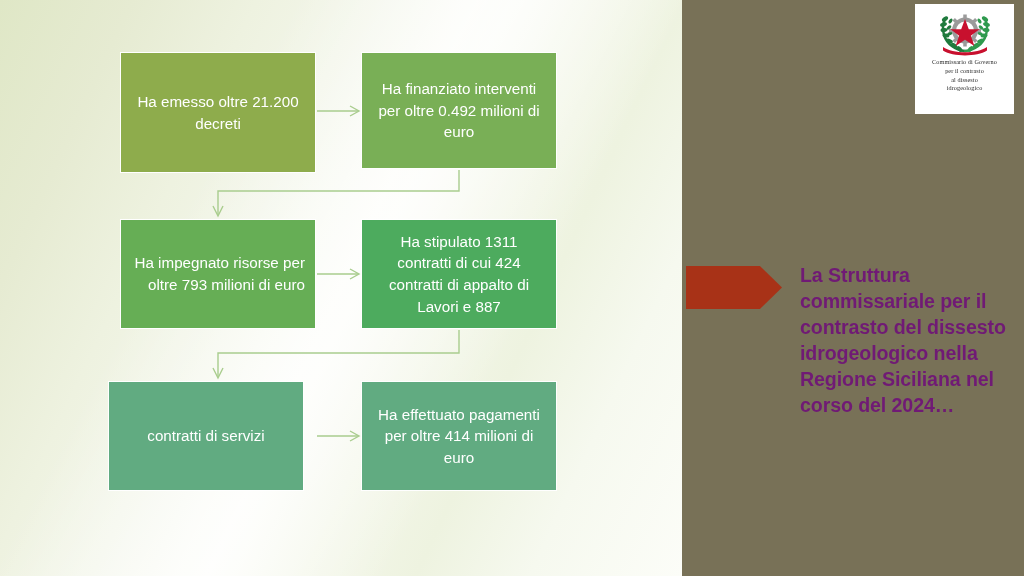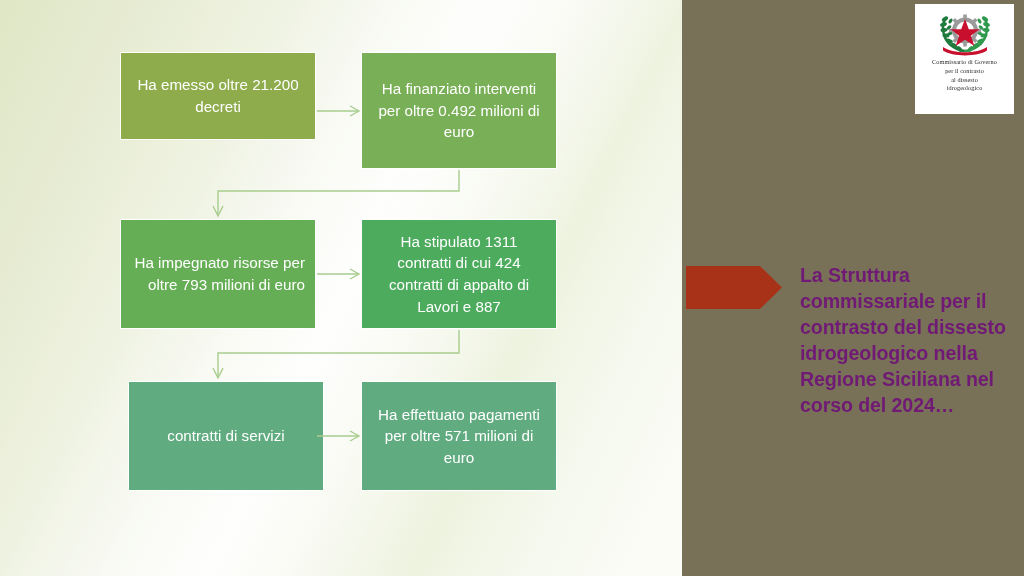--- a/index.html
+++ b/index.html
@@ -101,25 +101,25 @@
     border: 1.5px solid #ffffff;
     display: flex;
     align-items: center;
     justify-content: center;
     text-align: center;
     color: #ffffff;
     font-size: 15.2px;
     line-height: 1.42;
     padding: 4px 10px;
   }
-  .fb-1 { left: 120px; top: 52px;  width: 196px; height: 88px; background: #8eac4c; }
+  .fb-1 { left: 120px; top: 52px;  width: 196px; height: 121px; background: #8eac4c; }
   .fb-2 { left: 361px; top: 52px;  width: 196px; height: 117px; background: #79af56; }
   .fb-3 { left: 120px; top: 219px; width: 196px; height: 110px; background: #66ae55; text-align: right; }
   .fb-4 { left: 361px; top: 219px; width: 196px; height: 110px; background: #4dab5e; }
-  .fb-5 { left: 128px; top: 381px; width: 196px; height: 110px; background: #61ab81; }
+  .fb-5 { left: 108px; top: 381px; width: 196px; height: 110px; background: #61ab81; }
   .fb-6 { left: 361px; top: 381px; width: 196px; height: 110px; background: #61ab81; }
   .flow-box span { display: block; }
   
   .conn { position: absolute; }
   svg.conn { overflow: visible; }
   .conn path, .conn line { fill: none; stroke: #a9cd8e; stroke-width: 1.4px; }
   .conn polyline.head { fill: none; stroke: #a9cd8e; stroke-width: 1.4px; }
 </style>
 </head>
 <body>
@@ -203,21 +203,21 @@
   <div class="flow-box fb-3" style="background: rgb(102, 174, 85);">
     <span>Ha impegnato risorse per oltre 793 milioni di euro</span>
   </div>
   <div class="flow-box fb-4" style="background: rgb(77, 171, 94);">
     <span>Ha stipulato 1311 contratti di cui 424 contratti di appalto di Lavori e 887</span>
   </div>
   <div class="flow-box fb-5" style="background: rgb(97, 171, 129);">
     <span>contratti di servizi</span>
   </div>
   <div class="flow-box fb-6" style="background: rgb(97, 171, 129);">
-    <span>Ha effettuato pagamenti per oltre 571 milioni di euro</span>
+    <span>Ha effettuato pagamenti per oltre 414 milioni di euro</span>
   </div>
 
   <svg class="conn" style="left:0;top:0;width:682px;height:576px;position:absolute;" viewBox="0 0 682 576">
 
     <g>
       <line x1="317" y1="111" x2="358" y2="111" stroke="#a9cd8e"></line>
       <polyline class="head" points="350,106 359,111 350,116" stroke="#a9cd8e"></polyline>
     </g>
 
     <g>

